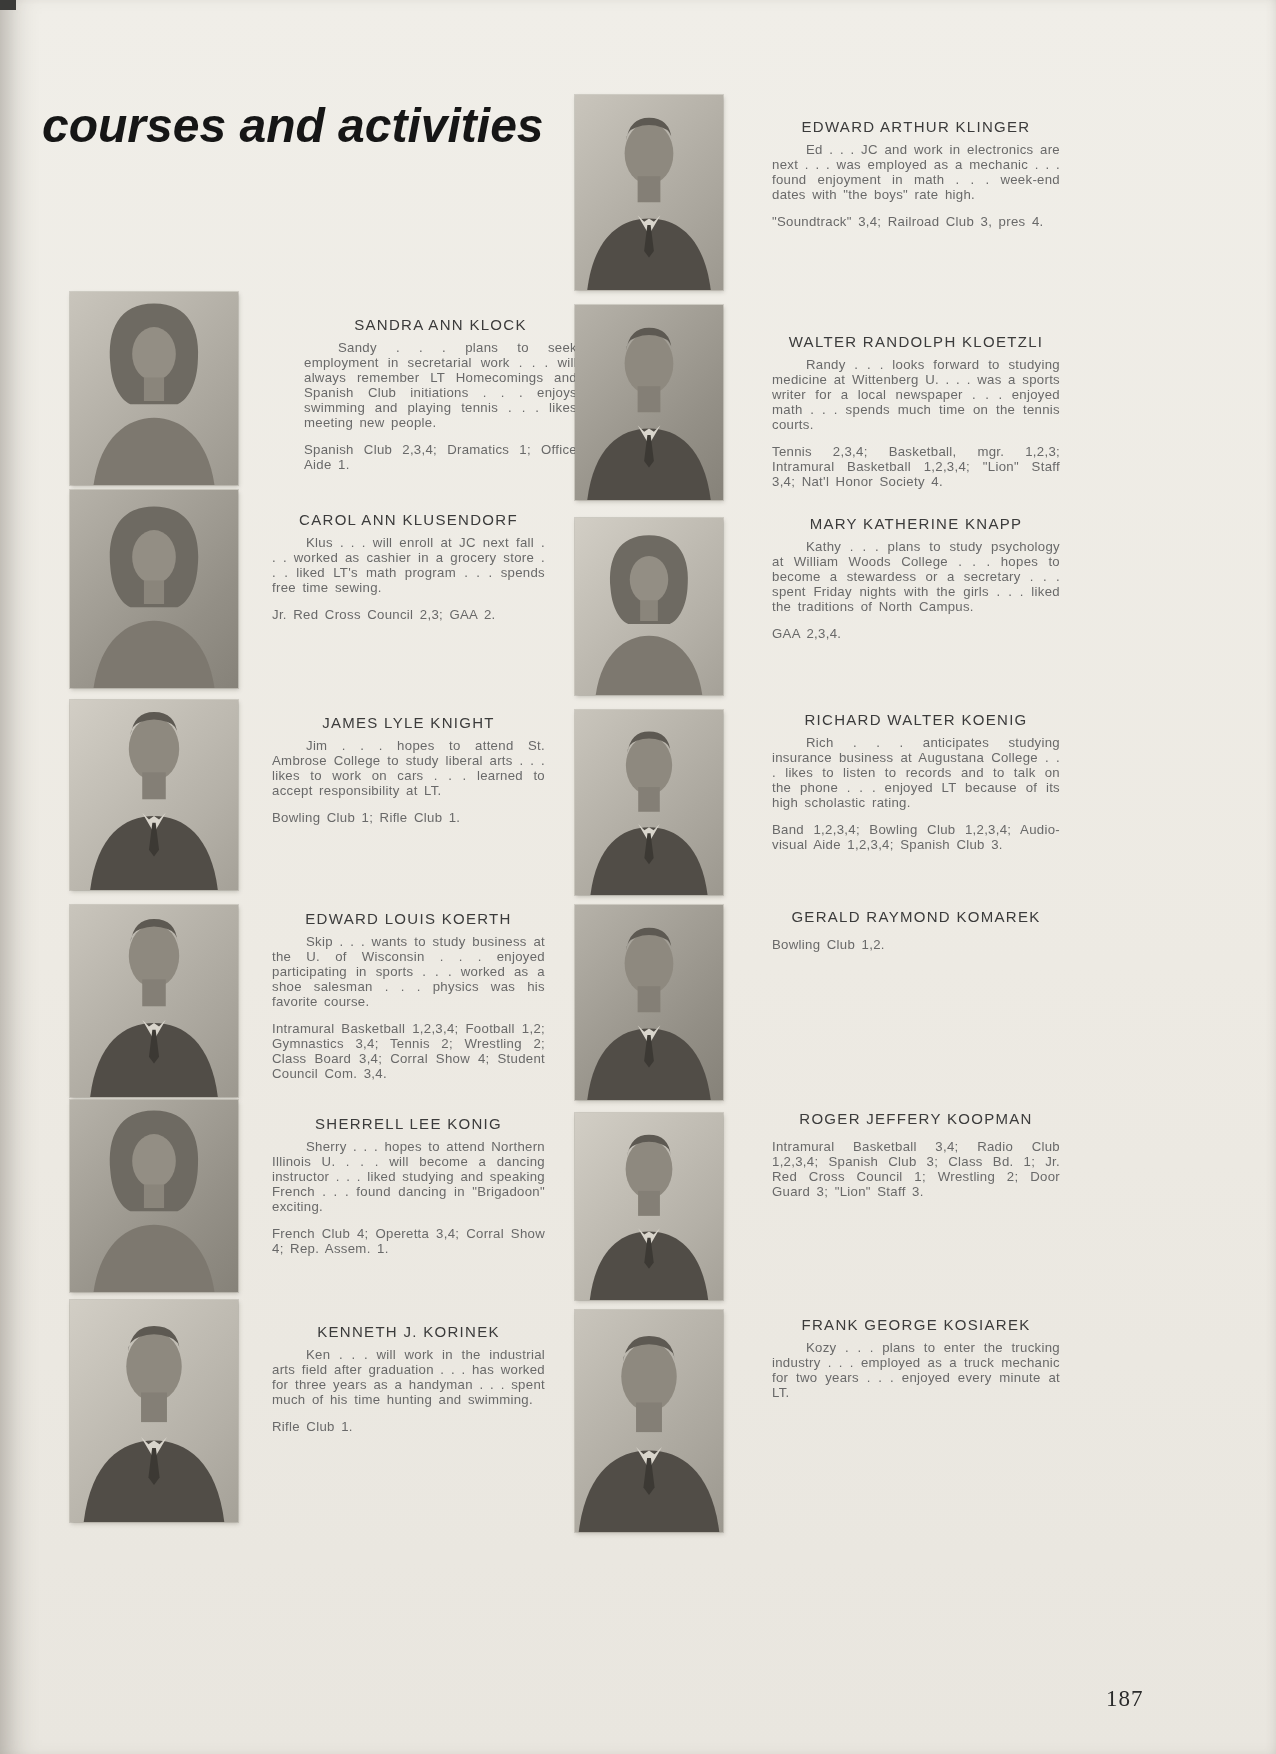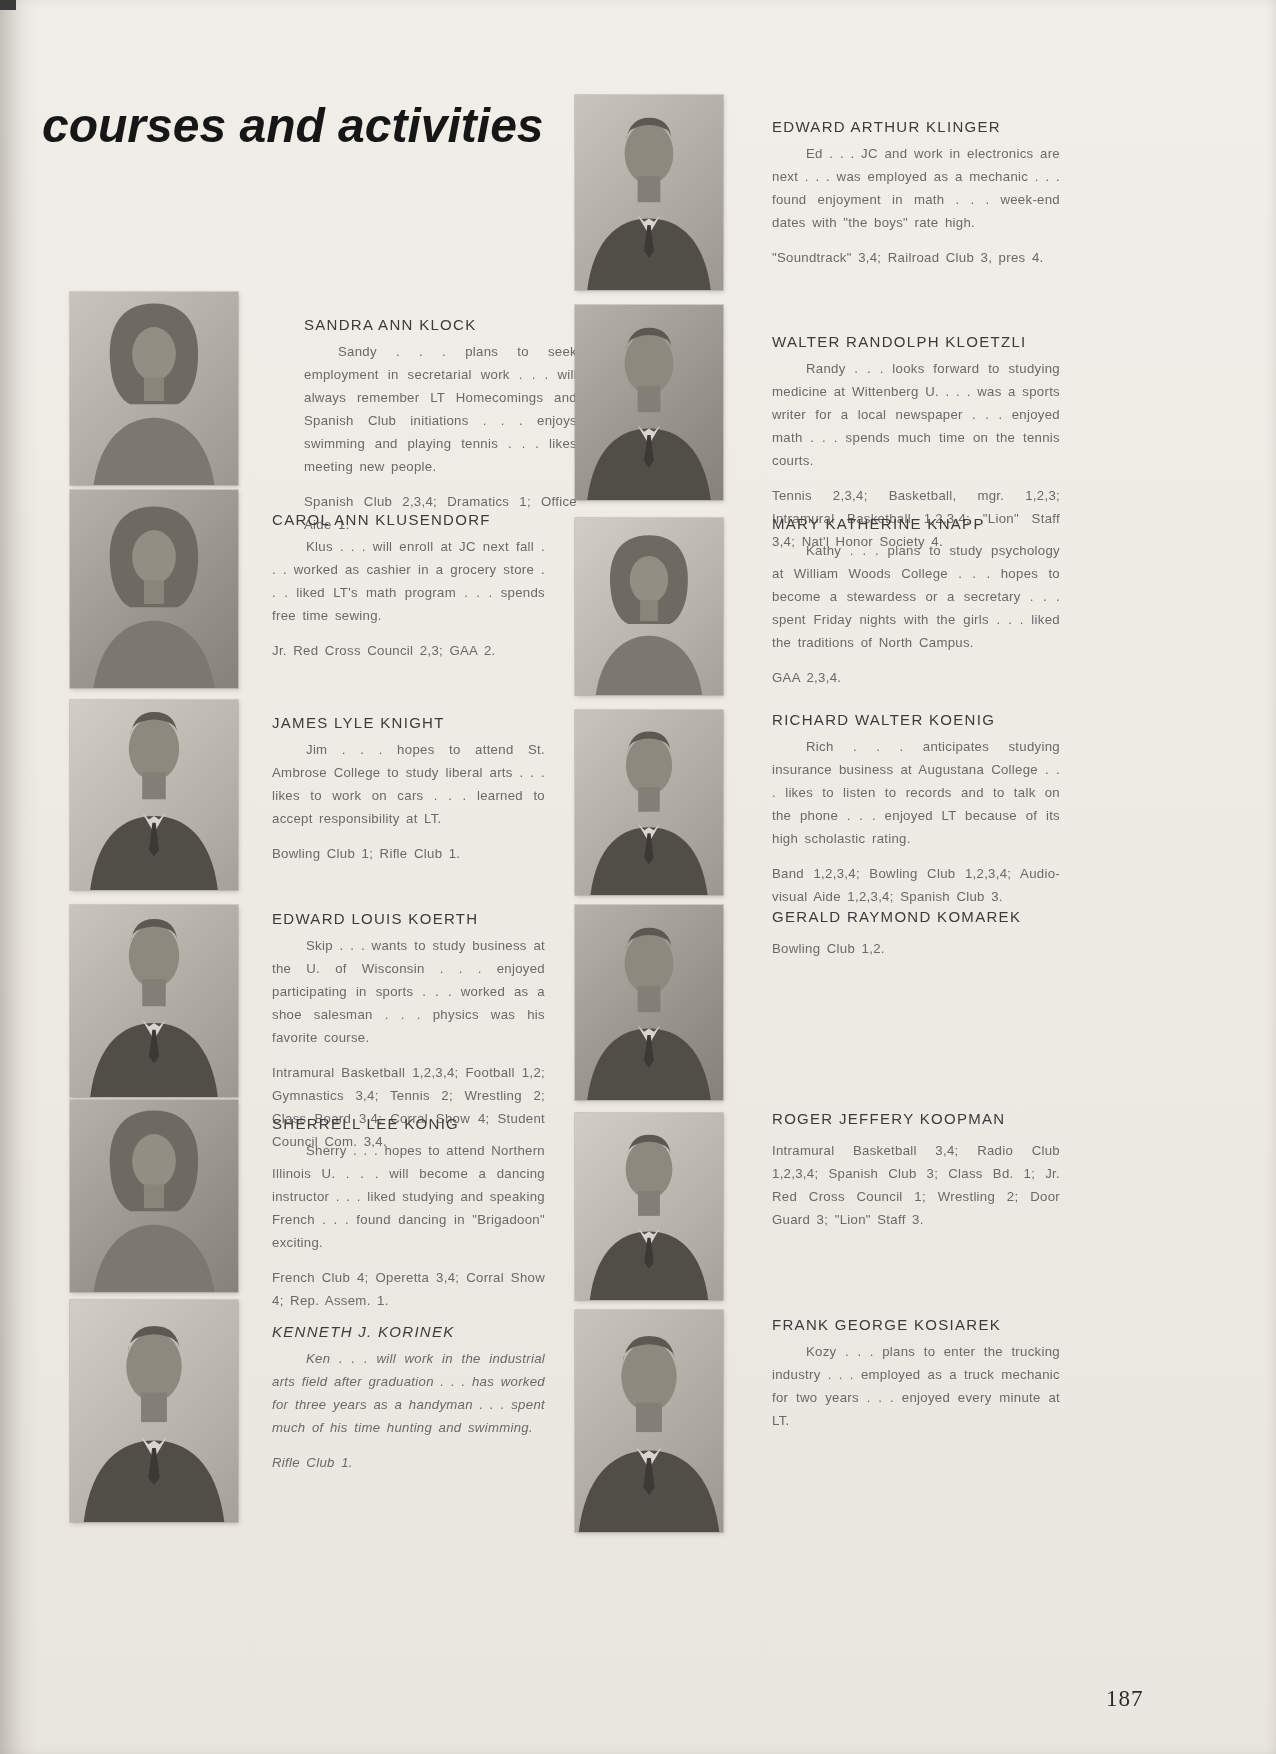--- a/index.html
+++ b/index.html
@@ -28,25 +28,25 @@
     box-shadow:0 0 0 1px rgba(120,115,105,.25), 1px 2px 4px rgba(80,75,65,.25);
   }
   .photo svg{position:absolute;left:0;bottom:0;width:100%;height:100%;display:block;}
   .tone-0{background:linear-gradient(135deg,#c9c5bc 0%,#aaa69d 70%,#9c988f 100%);}
   .tone-1{background:linear-gradient(135deg,#b6b2a9 0%,#938f86 70%,#868279 100%);}
   .tone-2{background:linear-gradient(135deg,#d2cec5 0%,#b4b0a7 70%,#a5a198 100%);}
   .etext{position:absolute;}
   .etext h3{
     margin:0 0 7px 0;
     font-size:15px;font-weight:normal;letter-spacing:1.3px;
-    color:#3b3b3b;white-space:nowrap;
+    color:#3b3b3b;white-space:nowrap;text-align:center;
   }
   .etext p{
     margin:0;
-    font-size:13.2px;line-height:23px;
+    font-size:13.2px;line-height:15px;
     letter-spacing:.3px;word-spacing:2.5px;
     color:#696969;text-align:justify;
   }
   .etext p.bio{text-indent:34px;}
   .etext p.acts{margin-top:12px;text-indent:0;}
   .page-number{
     position:absolute;left:1106px;top:1686px;
     font-family:"Liberation Serif",serif;
     font-size:23px;color:#2b2b2b;letter-spacing:1px;
   }
@@ -141,21 +141,21 @@
         <div class="photo tone-2" style="left: 70px; width: 168px; height: 222px;">
           <svg viewBox="0 0 100 120" preserveAspectRatio="xMidYMax slice" xmlns="http://www.w3.org/2000/svg">
             <ellipse cx="50" cy="36" rx="15" ry="19" fill="#8e897f"></ellipse>
             <path d="M36 28 Q38 14 50 14 Q63 14 64 28 Q64 22 58 20 Q50 17 42 20 Q36 22 36 28 Z" fill="#5d5952"></path>
             <rect x="43" y="50" width="14" height="16" fill="#847f76"></rect>
             <path d="M12 120 C16 88 32 76 50 76 C68 76 84 88 88 120 Z" fill="#514d47"></path>
             <path d="M43 74 L50 86 L57 74 L53 78 L50 76 L47 78 Z" fill="#d9d5cc"></path>
             <path d="M49 80 L51 80 L53 96 L50 100 L47 96 Z" fill="#3c3934"></path>
           </svg>
         </div>
-        <div class="etext" style="left: 272px; width: 273px; top: 23px; font-style: italic;">
+        <div class="etext" style="left: 272px; width: 273px; top: 23px;">
           <h3>KENNETH J. KORINEK</h3>
           <p class="bio">Ken . . . will work in the industrial arts field after graduation . . . has worked for three years as a handyman . . . spent much of his time hunting and swimming.</p>
           <p class="acts">Rifle Club 1.</p>
         </div>
       </div>
     </div>
   <div class="col" id="col-right">
       <div class="entry" style="top: 95px;">
         <div class="photo tone-0" style="left: 575px; width: 148px; height: 195px;">
           <svg viewBox="0 0 100 120" preserveAspectRatio="xMidYMax slice" xmlns="http://www.w3.org/2000/svg">

